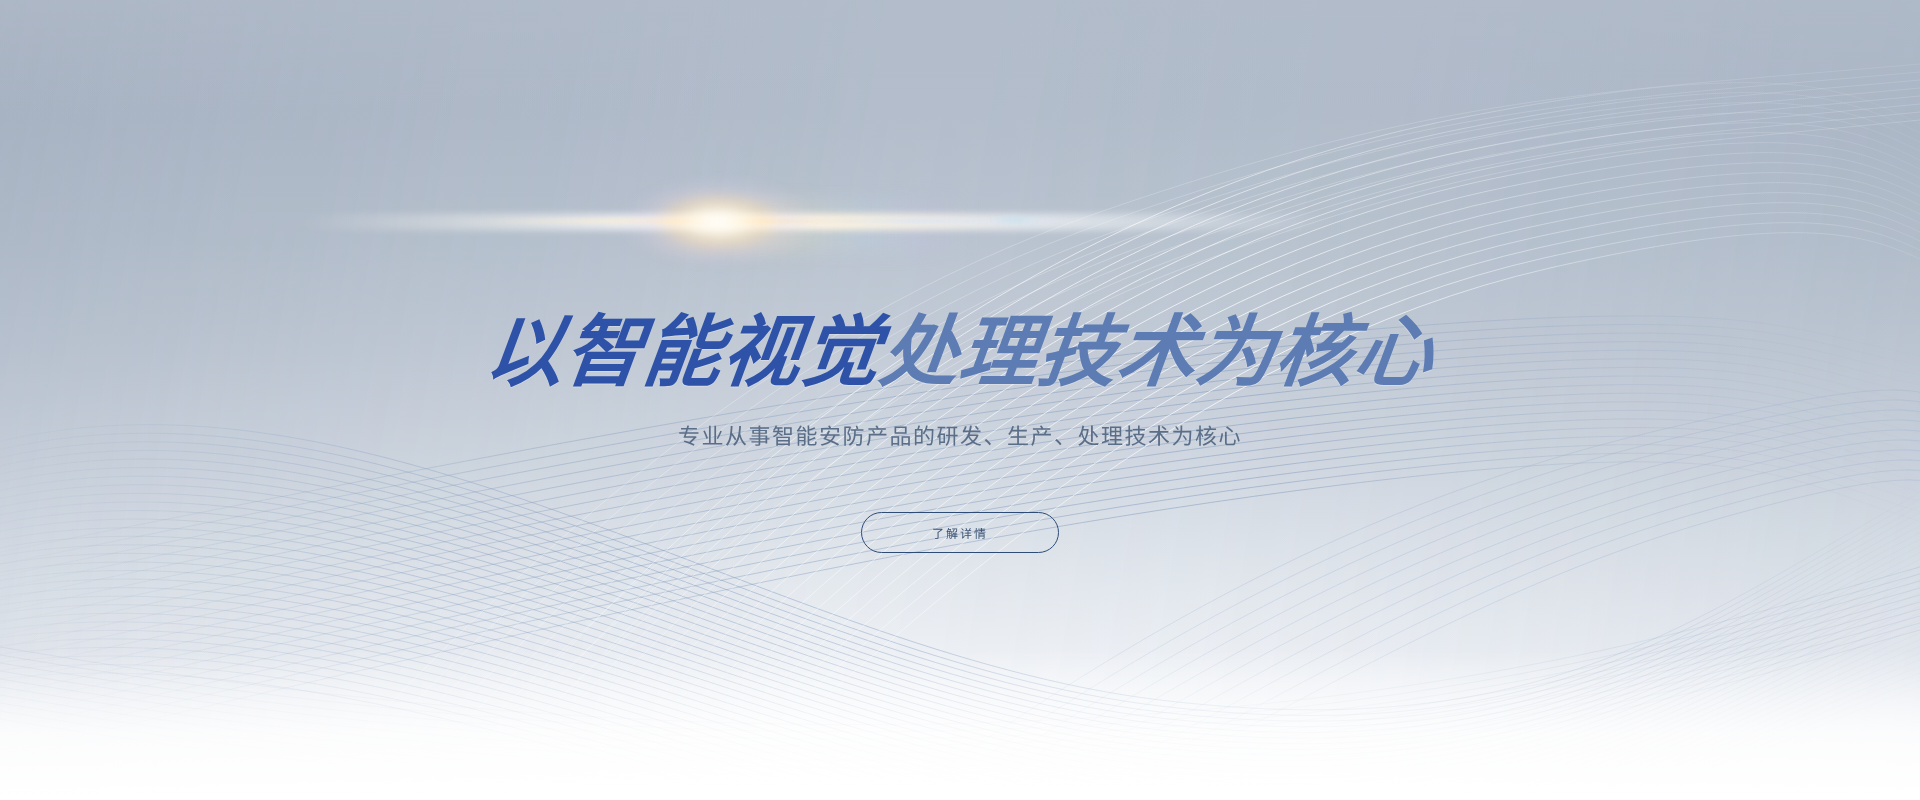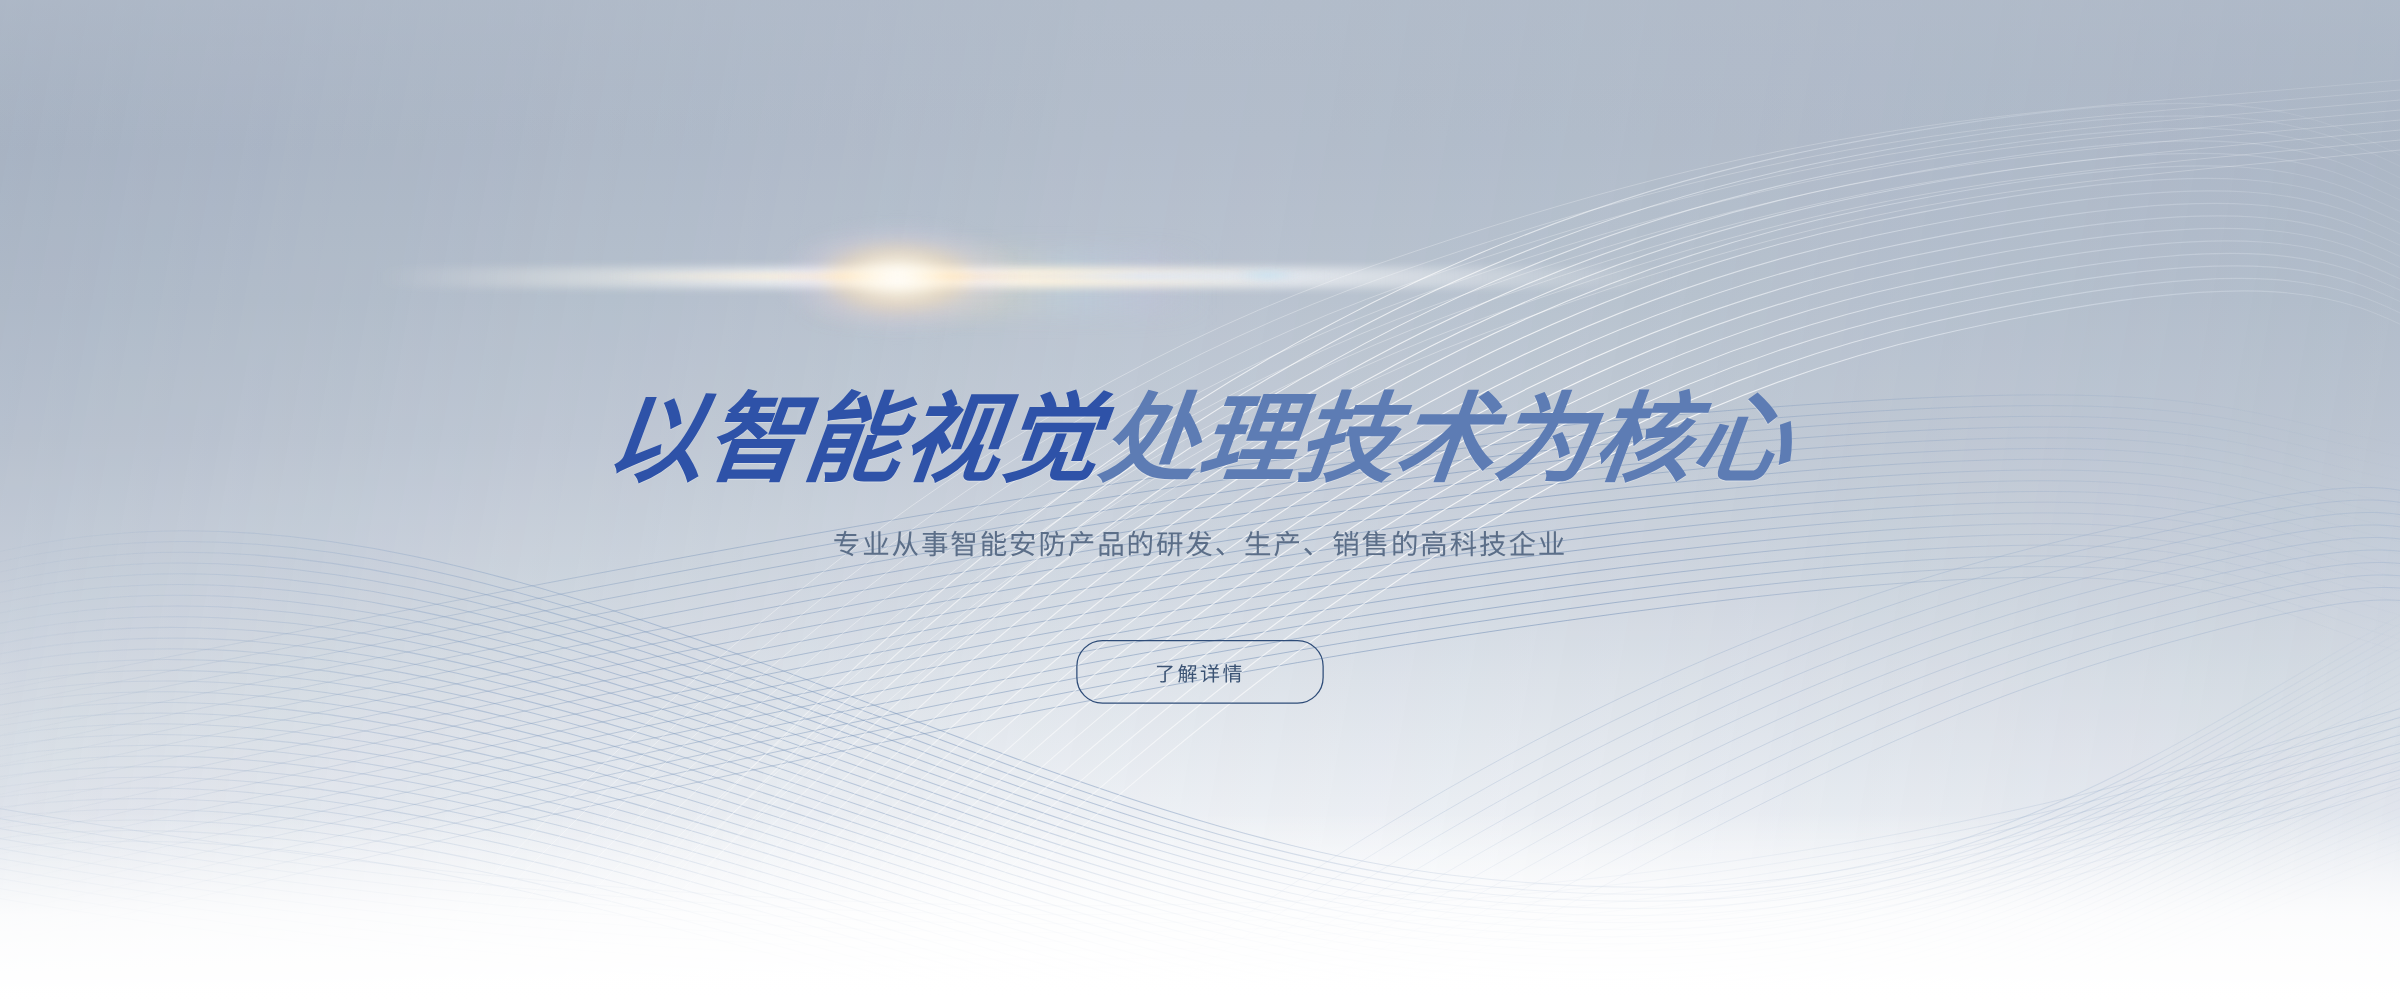--- a/index.html
+++ b/index.html
@@ -153,27 +153,27 @@
     user-select:none;
   }
 
   .cta-row{
     position:absolute;
     left:0;right:0;top:512px;
     display:flex;justify-content:center;align-items:center;
   }
   .cta-btn{
     display:inline-flex;align-items:center;justify-content:center;
-    width:198px;height:51px;
+    width:198px;height:41px;
     border:1.6px solid #2e4c78;
     border-radius:21px;
     background:transparent;
     color:#3a5273;
     font-family:"DejaVu Sans","Liberation Sans",sans-serif;
-    font-size:16px;
+    font-size:12px;
     letter-spacing:2px;
     cursor:pointer;
     box-sizing:border-box;
   }
 
   
   .bottom-fade{
     position:absolute;left:0;bottom:0;width:1920px;height:150px;
     background:linear-gradient(180deg,rgba(255,255,255,0) 0%,rgba(255,255,255,.82) 55%,#ffffff 100%);
     pointer-events:none;
@@ -372,20 +372,20 @@
     <div class="flare-core"></div>
     <div class="flare-dot"></div>
   </div>
 
   <div class="bottom-fade"></div>
 
   <div class="content">
 
     <h1 class="headline"><span class="seg seg-a">以智能视觉</span><span class="seg seg-b">处理技术为核心</span></h1>
 
-    <p class="subtitle">专业从事智能安防产品的研发、生产、销售的高科技企业</p>
+    <p class="subtitle">专业从事智能安防产品的研发、生产、处理技术为核心</p>
 
     <div class="cta-row">
       <button class="cta-btn" type="button">了解详情</button>
     </div>
 
   </div>
 </div>
 
 </body></html>

